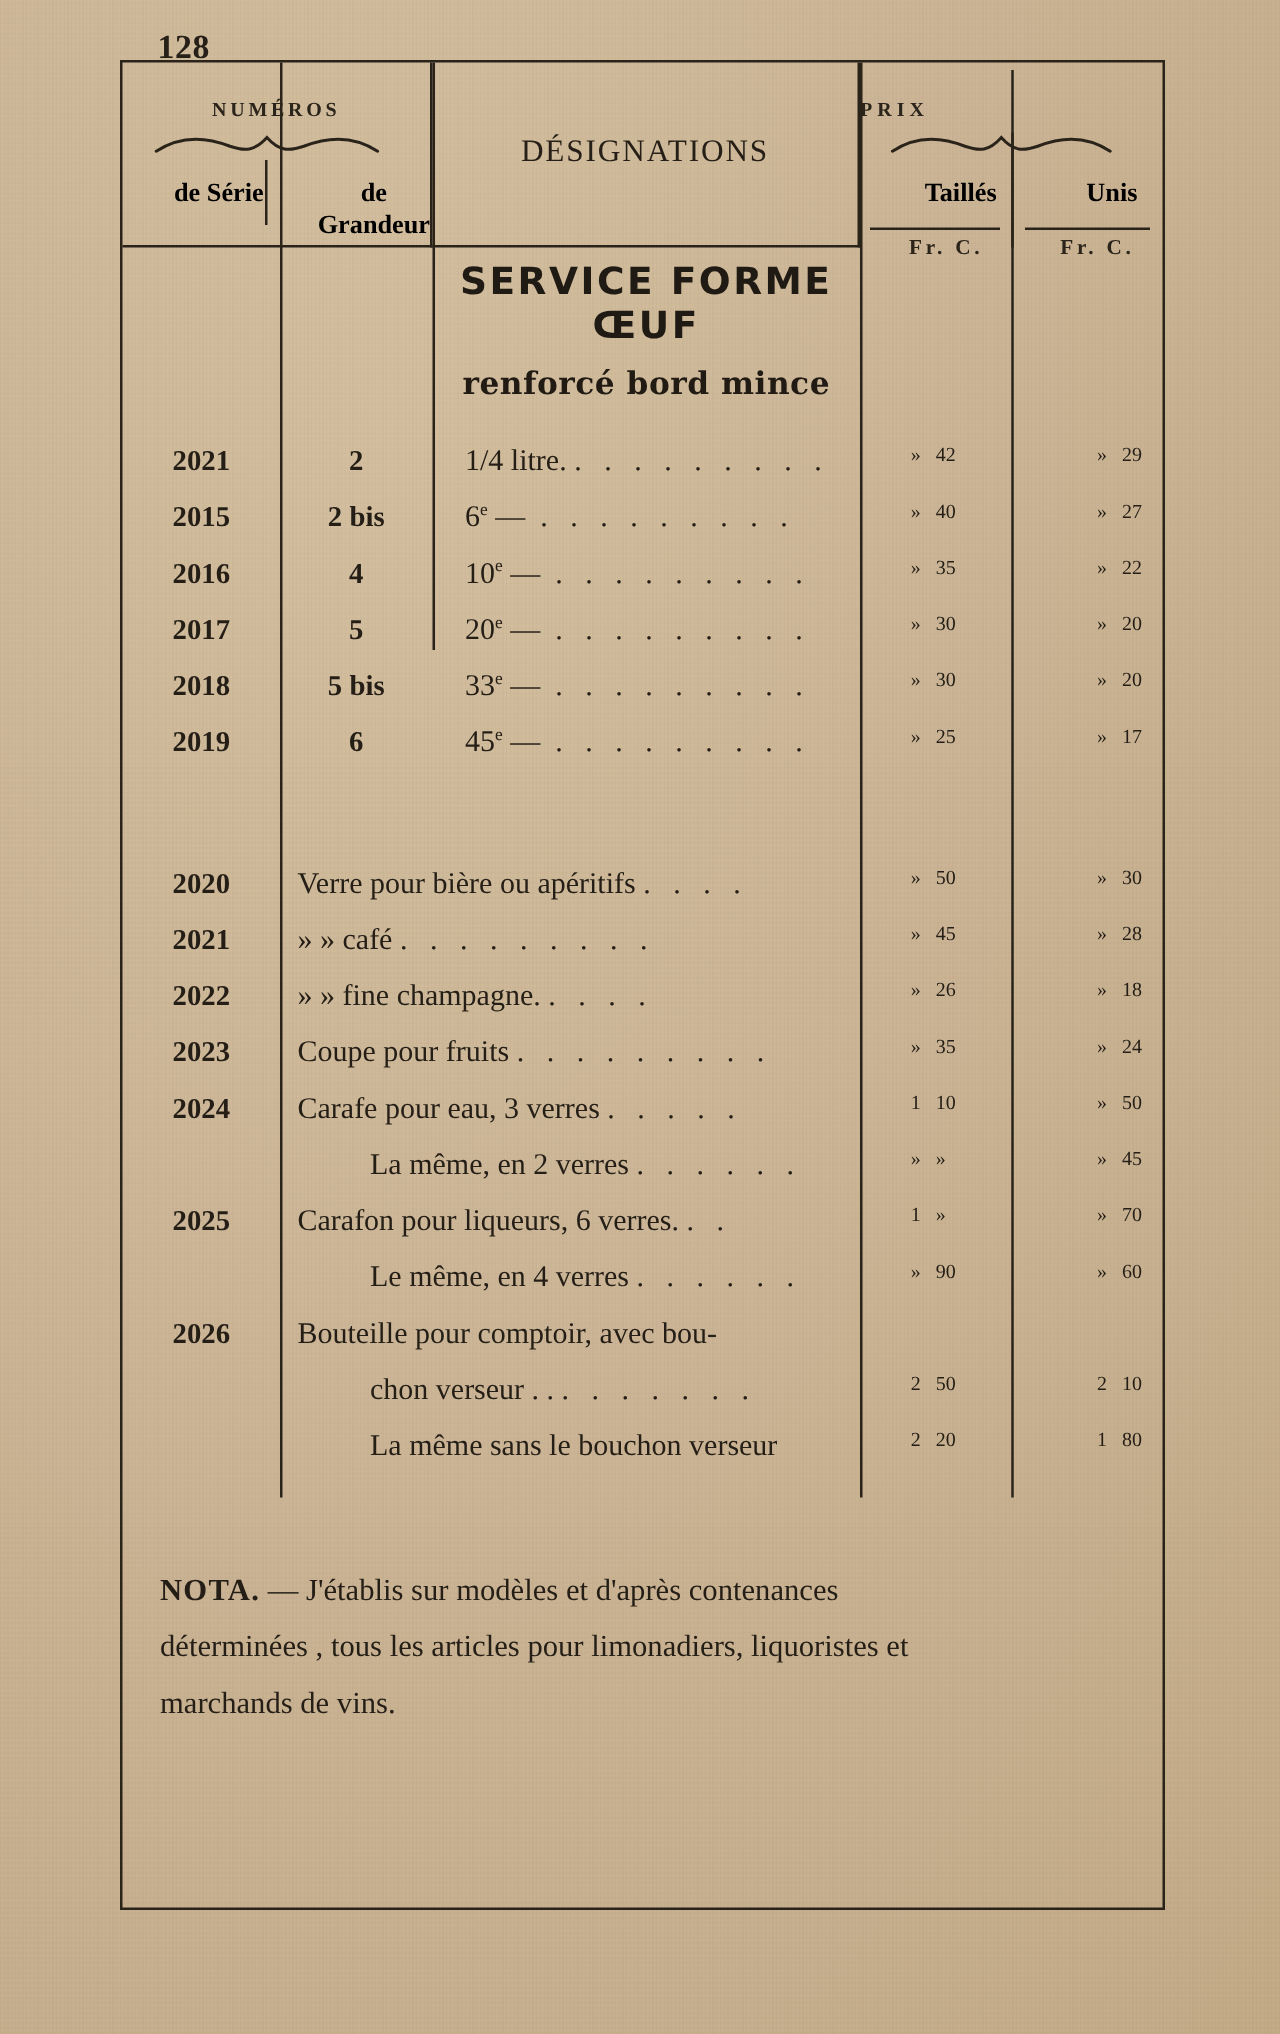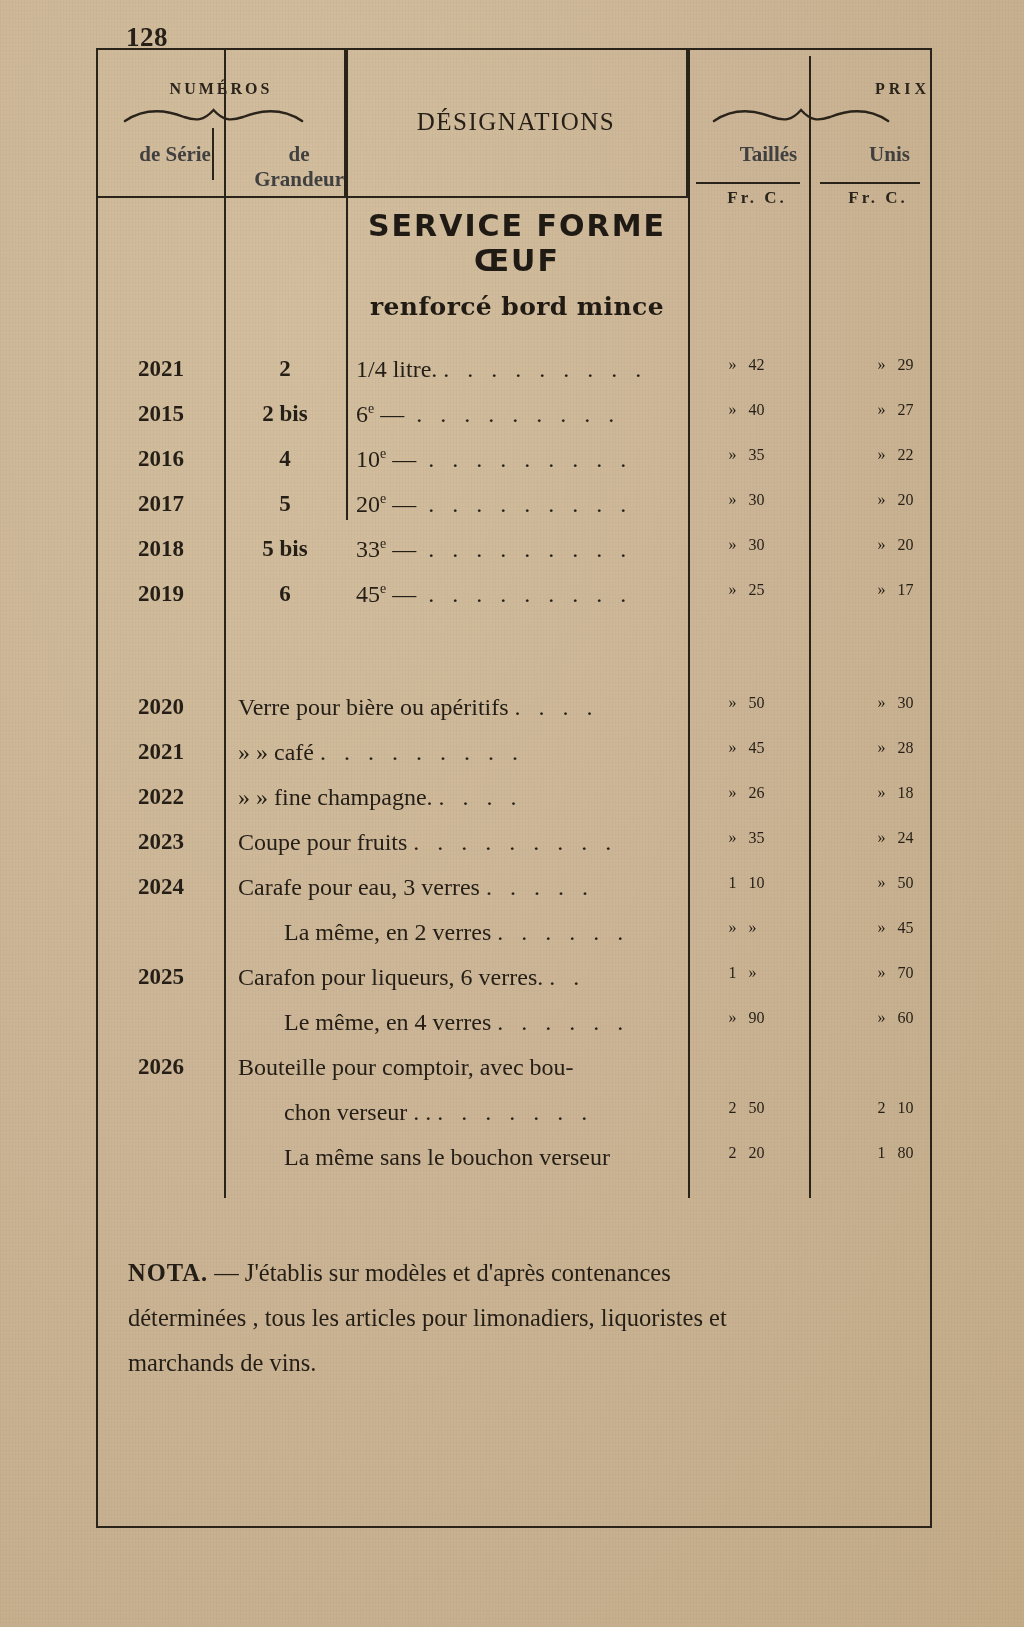--- a/index.html
+++ b/index.html
@@ -85,21 +85,21 @@
     top: 30px; left: 0; right: 0;
     text-align: center;
     font-size: 16px;
     letter-spacing: 3px;
     font-weight: bold;
     color: #2b241b;
   }
   .lbl-prix {
     position: absolute;
     top: 30px; left: 0; right: 0;
-    text-align: right;
+    text-align: left;
     font-size: 16px;
     letter-spacing: 4px;
     font-weight: bold;
     color: #2b241b;
   }
   .lbl-desig {
     position: absolute;
     top: 58px; left: 0; right: 0;
     text-align: center;
     font-size: 25px;
@@ -122,21 +122,21 @@
     left: 0; right: 0;
     top: 78px;
     height: 52px;
     display: flex;
   }
   .sub-cell {
     flex: 1;
     text-align: center;
     font-size: 21px;
     font-weight: bold;
-    color: #404040;
+    color: #000000;
     font-family: "Liberation Serif", serif;
     padding-top: 14px;
     box-sizing: border-box;
     padding-left: 40px;
   }
   .sub-cell.div { border-left: 2px solid #2a231a; }
 
   
   .prix-divider {
     position: absolute;
@@ -247,32 +247,32 @@
     font-weight: bold;
     color: #241e16;
     top: 6px;
   }
   .c-desig {
     position: absolute;
     left: 248px; width: 336px;
     top: 6px;
     font-size: 24px;
     color: #241e16;
-    padding-left: 10px;
+    padding-left: 26px;
     box-sizing: border-box;
     white-space: nowrap;
     overflow: hidden;
   }
   
   .c-desig.wide {
     left: 126px;
     width: 458px;
     padding-left: 14px;
   }
-  .c-desig.indent { padding-left: 60px; }
+  .c-desig.indent { padding-left: 60px; margin-left: 12px; }
 
   .dots {
     display: inline-block;
     letter-spacing: 6px;
     font-size: 24px;
   }
 
   .c-price {
     position: absolute;
     top: 6px;

